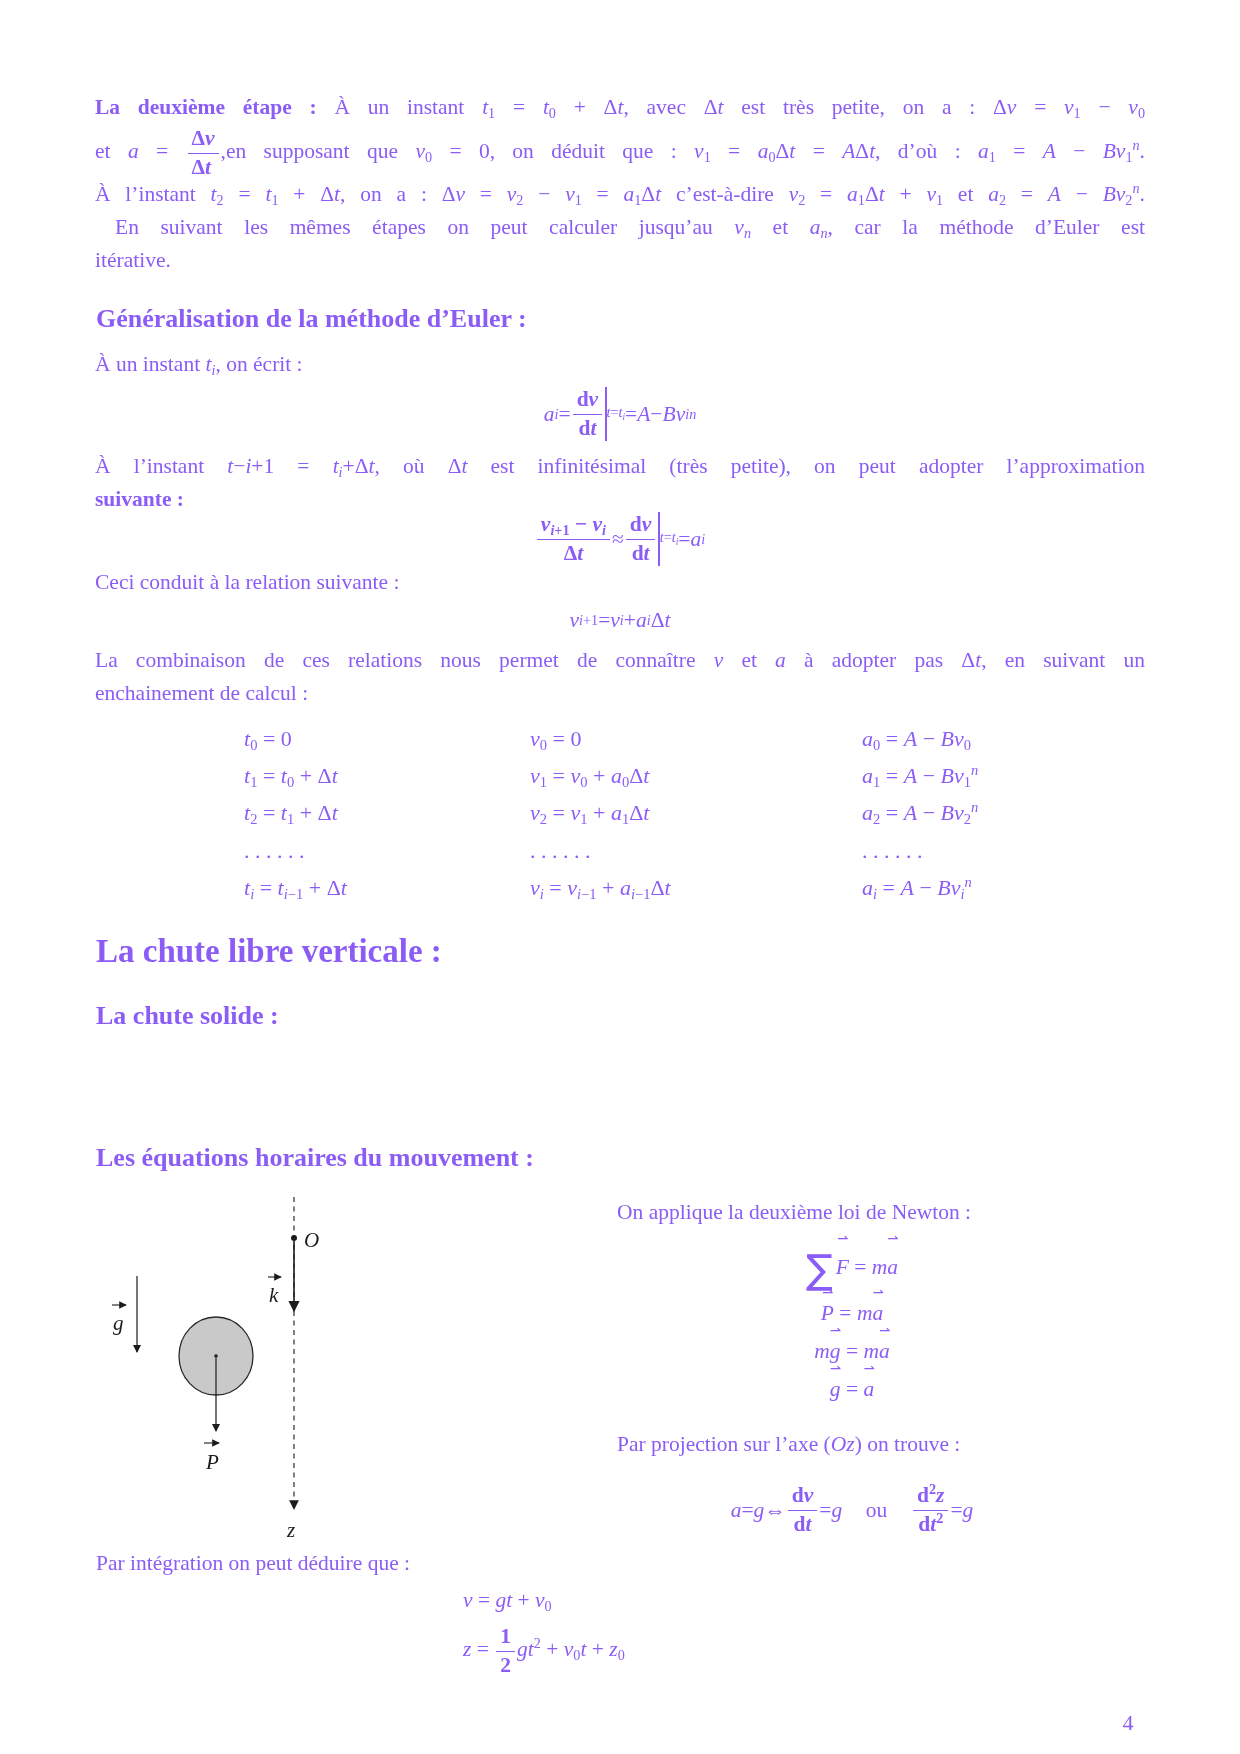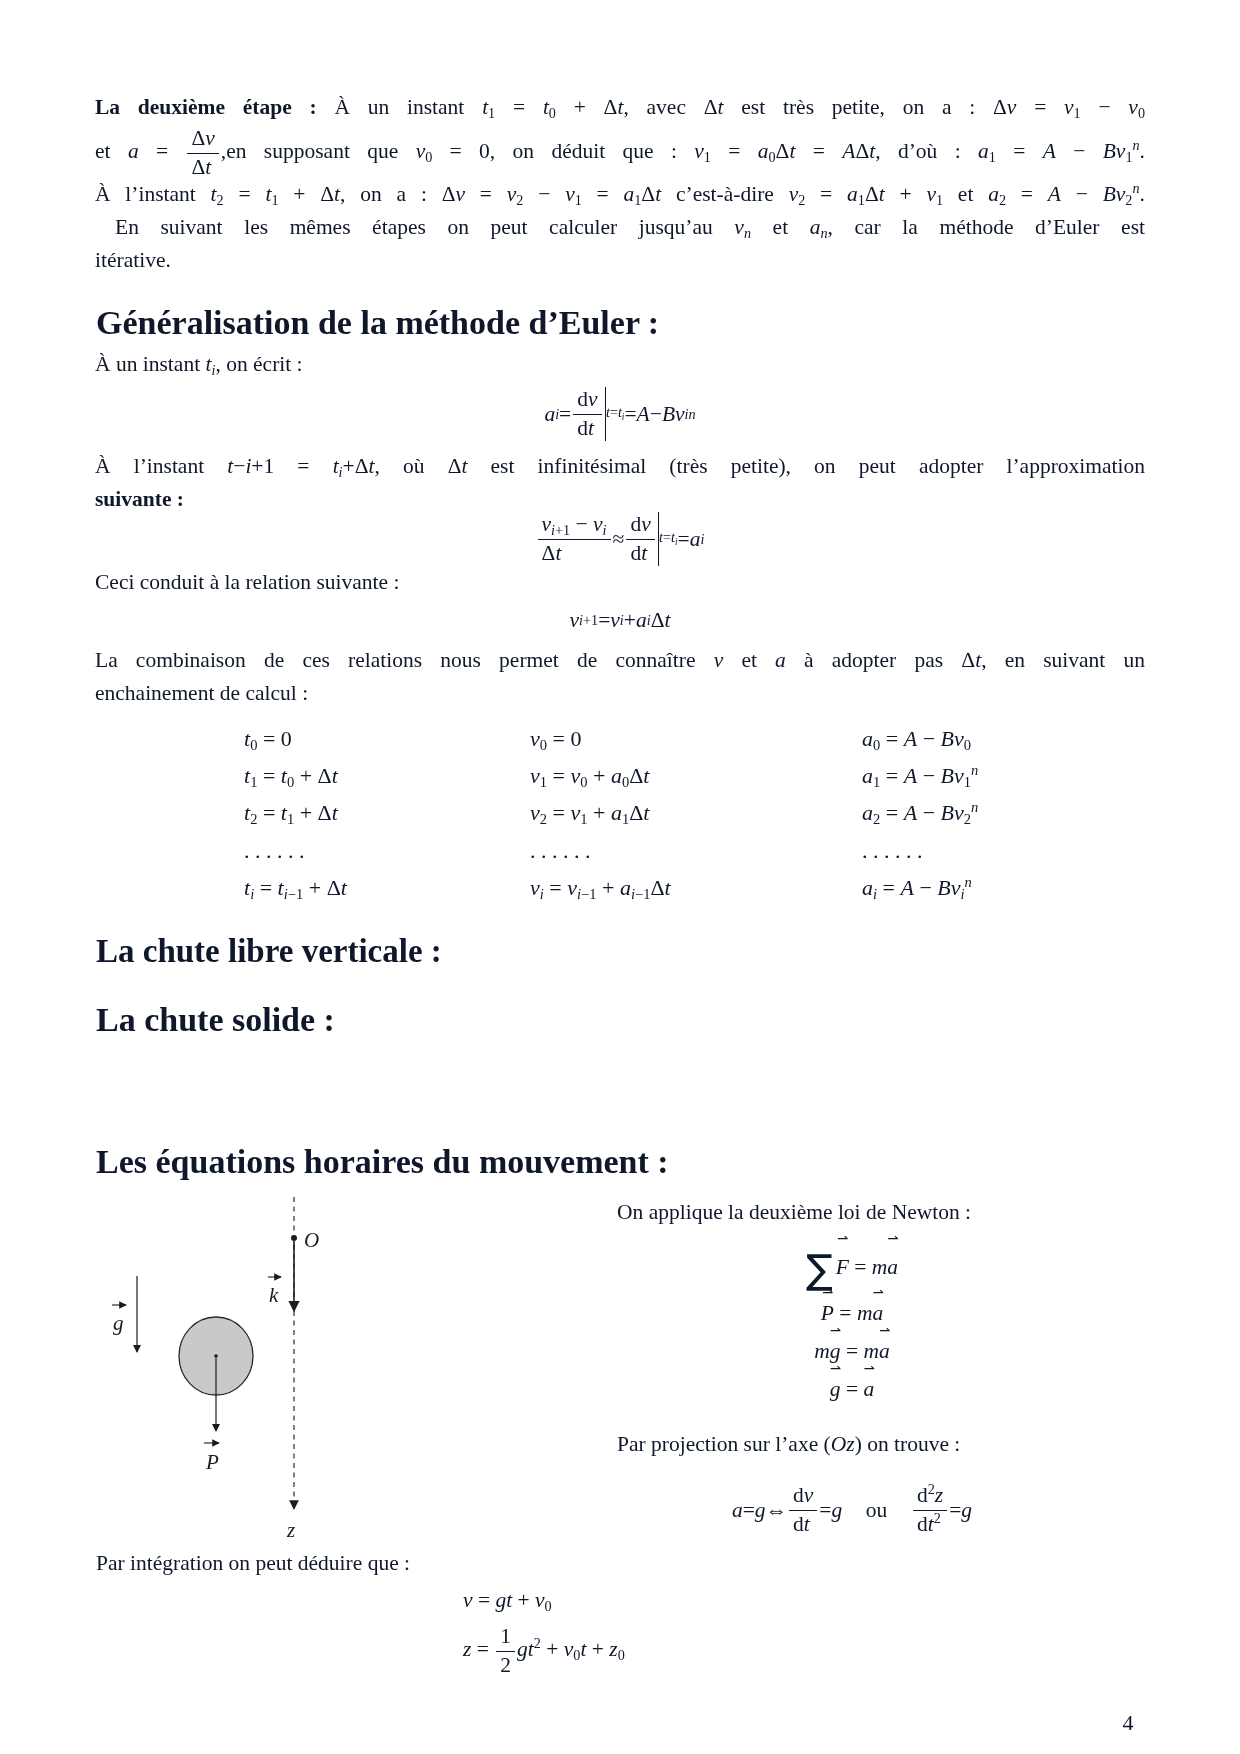--- a/index.html
+++ b/index.html
@@ -1,38 +1,38 @@
 <!DOCTYPE html>
 <html><head>
 <meta charset="utf-8">
 <style>
   html,body{margin:0;padding:0;background:#e8e8e8;}
   .page{
-    position:relative;width:1240px;height:1754px;background:#ffffff;color:#0f172a;
+    position:relative;width:1240px;height:1754px;background:#ffffff;color:#8b5cf6;
     font-family:"Liberation Serif","DejaVu Serif","DejaVu Sans",serif;
     overflow:hidden;margin:0 auto;
   }
   .block{position:absolute;}
   .para{font-size:21.5px;line-height:33px;}
   .jline{height:33px;line-height:33px;}
   .just{text-align:justify;text-align-last:justify;}
   .cline{text-align:center;}
   .h1{font-size:33px;font-weight:700;line-height:1.2;}
-  .h2{font-size:34px;font-weight:700;line-height:1.2;}
+  .h2{font-size:26px;font-weight:700;line-height:1.2;}
   .eqc{display:flex;justify-content:center;align-items:center;font-size:21.5px;}
   .tgrid{display:grid;grid-template-columns:286px 332px 1fr;font-size:22px;width:900px;}
   .tcell{height:37.2px;line-height:37.2px;white-space:nowrap;}
   .pagenum{font-size:22px;text-align:center;}
   
   .mi{font-style:italic;}
   .mr{font-style:normal;}
   .mb{font-weight:700;}
   sub{font-size:0.66em;vertical-align:-0.28em;line-height:0;}
   sup{font-size:0.66em;vertical-align:0.55em;line-height:0;}
-  .mfrac{display:inline-block;vertical-align:middle;padding:0 2px;}
+  .mfrac{display:inline-block;vertical-align:middle;text-align:center;padding:0 2px;font-weight:bold;}
   .mnum{display:block;padding:0 4px 2px;border-bottom:1.4px solid currentColor;line-height:1.08;}
   .mden{display:block;padding:2px 4px 0;line-height:1.08;}
   .mbar{display:inline-block;width:1.4px;background:currentColor;height:2.5em;vertical-align:middle;margin-left:1px;}
   .mbsub{font-size:0.66em;vertical-align:-1.3em;line-height:0;}
   .msum{font-size:1.85em;font-style:normal;vertical-align:-0.22em;line-height:1;margin-right:3px;font-family:"DejaVu Sans",sans-serif;}
   .mvec{position:relative;display:inline-block;}
   .mvecarrow{position:absolute;top:-0.60em;left:52%;transform:translateX(-50%);font-size:0.62em;font-style:normal;line-height:1;font-family:"DejaVu Sans",sans-serif;}
   .mgap{display:inline-block;}
   .svglabel{font:italic 21px "Liberation Serif","DejaVu Serif",serif;fill:#1c1c1c;}
 </style>

